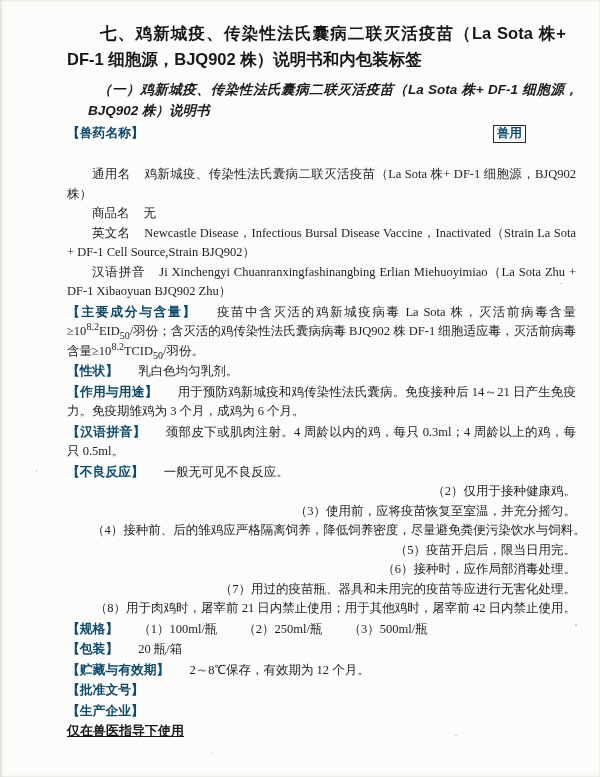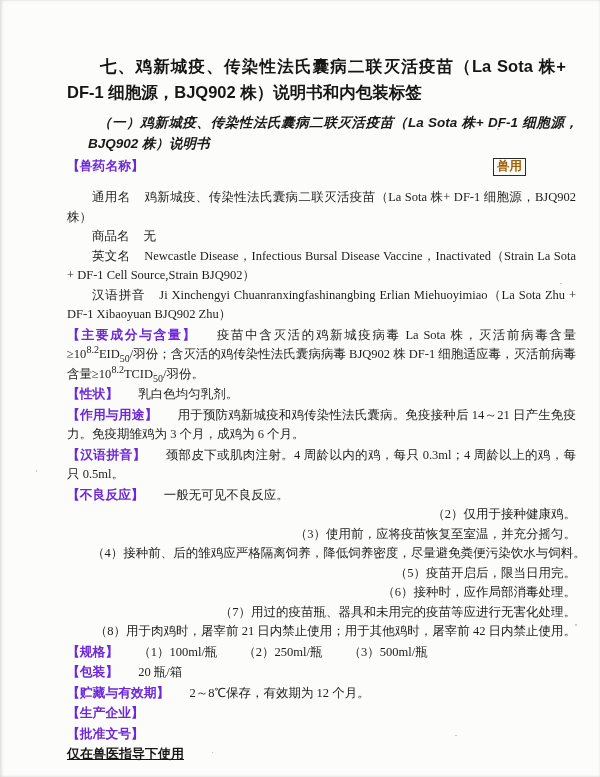--- a/index.html
+++ b/index.html
@@ -10,21 +10,21 @@
   }
   .page{
     position:relative;
     width:600px;height:777px;
     margin:0 auto;
     background:#fcfcfa;
     box-shadow:inset 0 0 2px #d8d8d4, inset 2px 0 3px #e4e4e0;
     overflow:hidden;
     color:#1c1c1c;
   }
-  .content{padding-top:53px;}
+  .content{padding-top:20px;}
 
   
   .doc-title{
     margin:0 34px 0 67px;
     font-family:"Liberation Sans", sans-serif;
     font-weight:700;
     font-size:16.5px;line-height:26px;
     text-indent:2em;
     text-align:justify;
     color:#161616;
@@ -45,35 +45,35 @@
   
   .name-row{
     margin:4px 0 0 67px;
     display:flex;align-items:flex-start;justify-content:space-between;
     height:21px;
   }
   .bracket-label{
     font-family:"Liberation Sans", sans-serif;
     font-weight:700;
     font-size:12.8px;
-    color:#6d28d9;
+    color:#0c4a6e;
     white-space:nowrap;
   }
   .vet-badge{
     margin-right:74px;
     border:1.6px solid #2a2a2a;
     padding:0 3px 1px 3px;
     font-family:"Liberation Sans", sans-serif;
     font-weight:700;
     font-size:12.5px;line-height:15px;
-    color:#a16207;
+    color:#0c4a6e;
   }
 
   
-  .body-block{margin:9px 24px 0 67px;}
+  .body-block{margin:19px 24px 0 67px;}
   .para{
     margin:0;
     font-size:12.5px;line-height:19.5px;
     text-align:justify;
     color:#1d1d1d;
   }
   .para .bracket-label{margin-right:20px;}
   .para.indent{text-indent:2em;}
   .inline-label{
     font-weight:400;
@@ -159,21 +159,21 @@
       <p class="notice-item">（6）接种时，应作局部消毒处理。</p>
       <p class="notice-item">（7）用过的疫苗瓶、器具和未用完的疫苗等应进行无害化处理。</p>
       <p class="notice-item">（8）用于肉鸡时，屠宰前 21 日内禁止使用；用于其他鸡时，屠宰前 42 日内禁止使用。</p>
 
       <p class="para"><span class="bracket-label">【规格】</span><span class="spec-item">（1）100ml/瓶</span><span class="spec-item">（2）250ml/瓶</span><span>（3）500ml/瓶</span></p>
 
       <p class="para"><span class="bracket-label">【包装】</span><span>20 瓶/箱</span></p>
 
       <p class="para"><span class="bracket-label">【贮藏与有效期】</span><span>2～8℃保存，有效期为 12 个月。</span></p>
 
+      <p class="para"><span class="bracket-label">【批准文号】</span></p>
+
       <p class="para"><span class="bracket-label">【生产企业】</span></p>
-
-      <p class="para"><span class="bracket-label">【批准文号】</span></p>
 
       <p class="footer-note">仅在兽医指导下使用</p>
 
     </div>
   </div>
 </div>
 
 </body></html>

